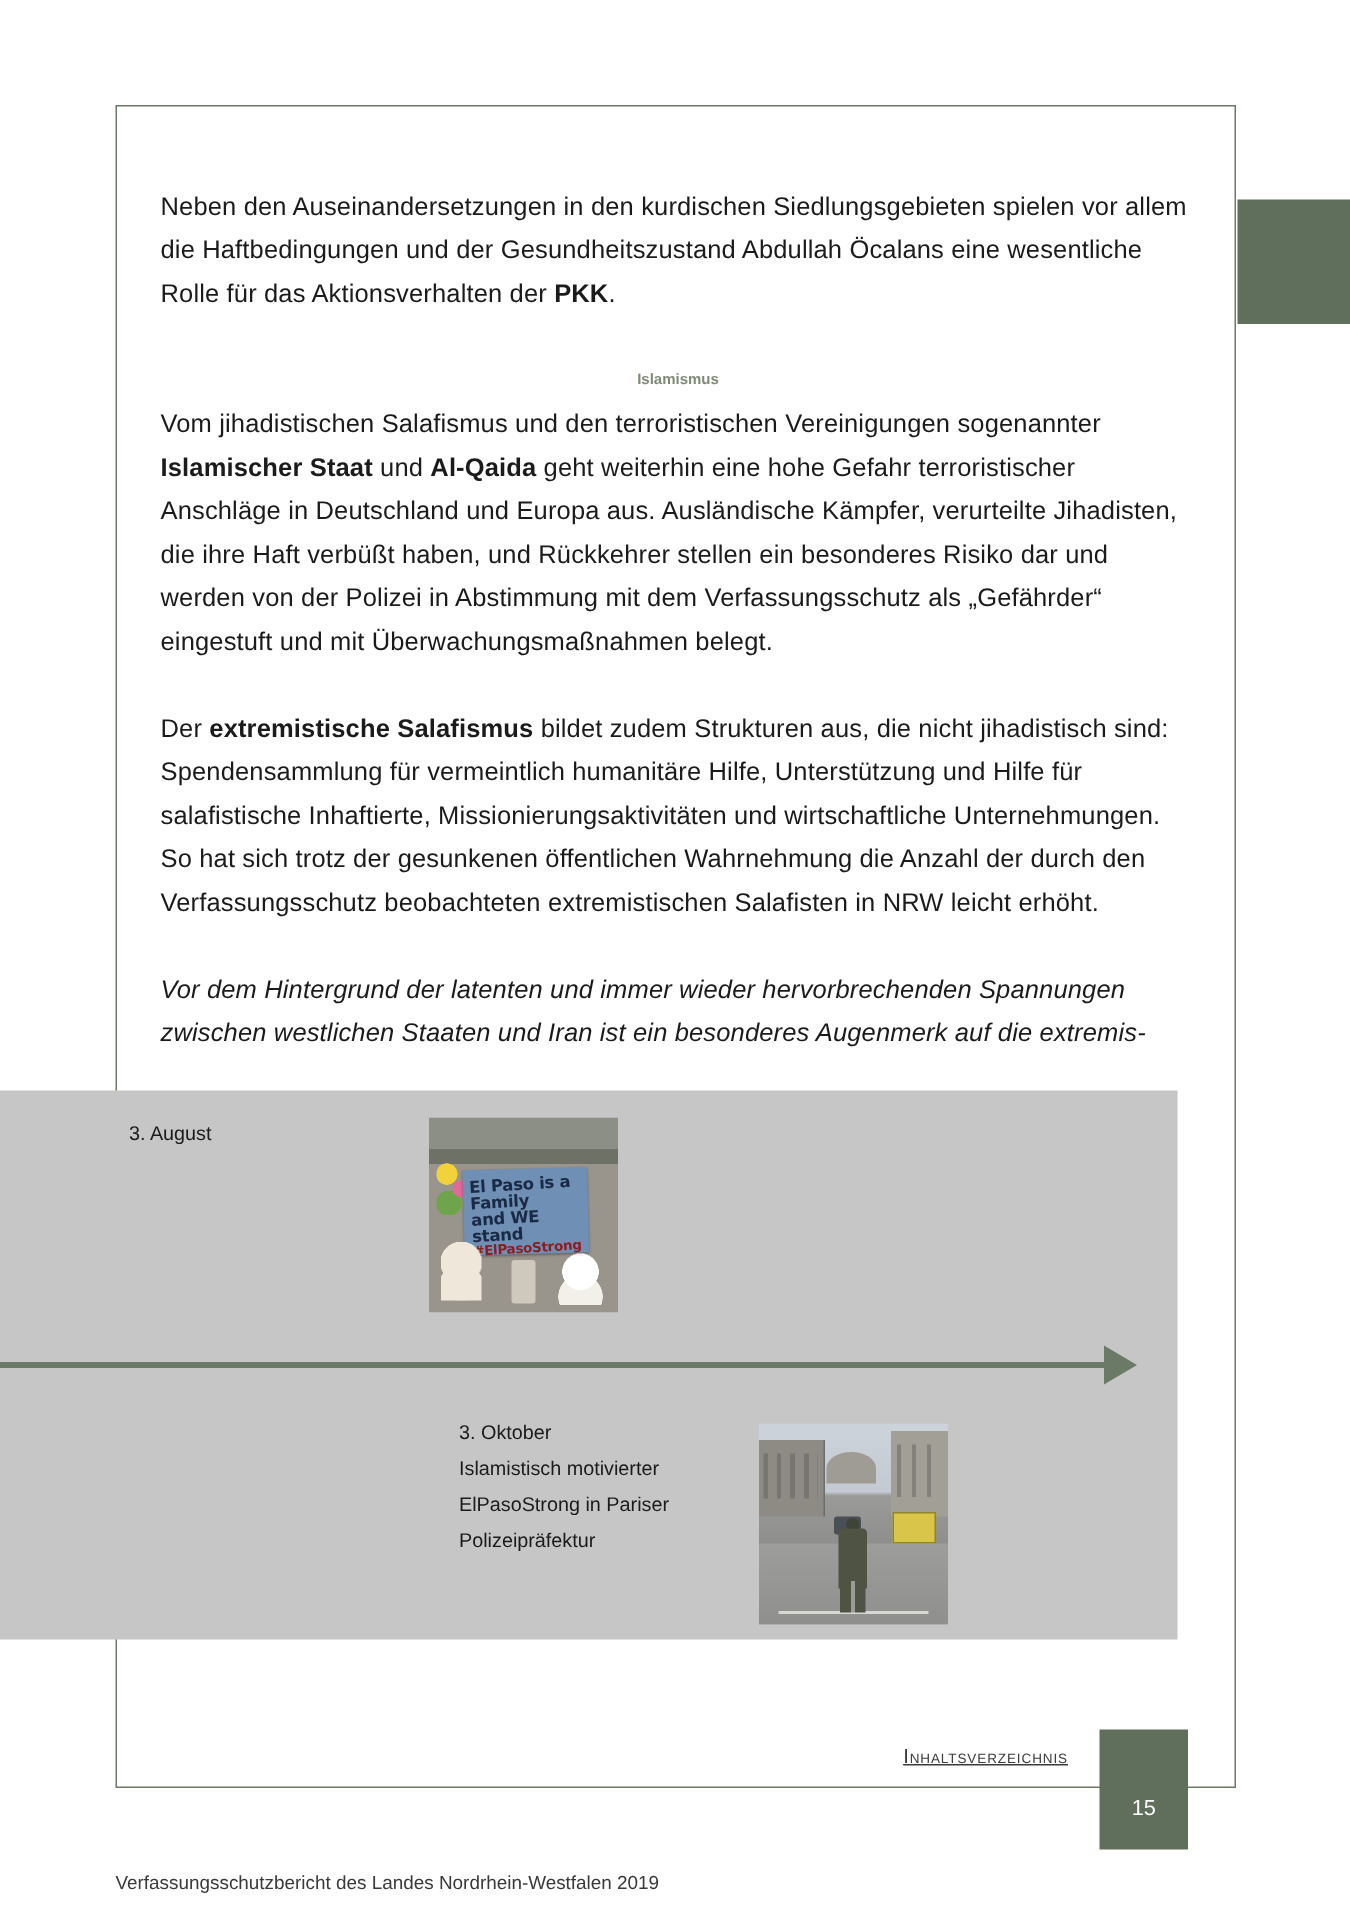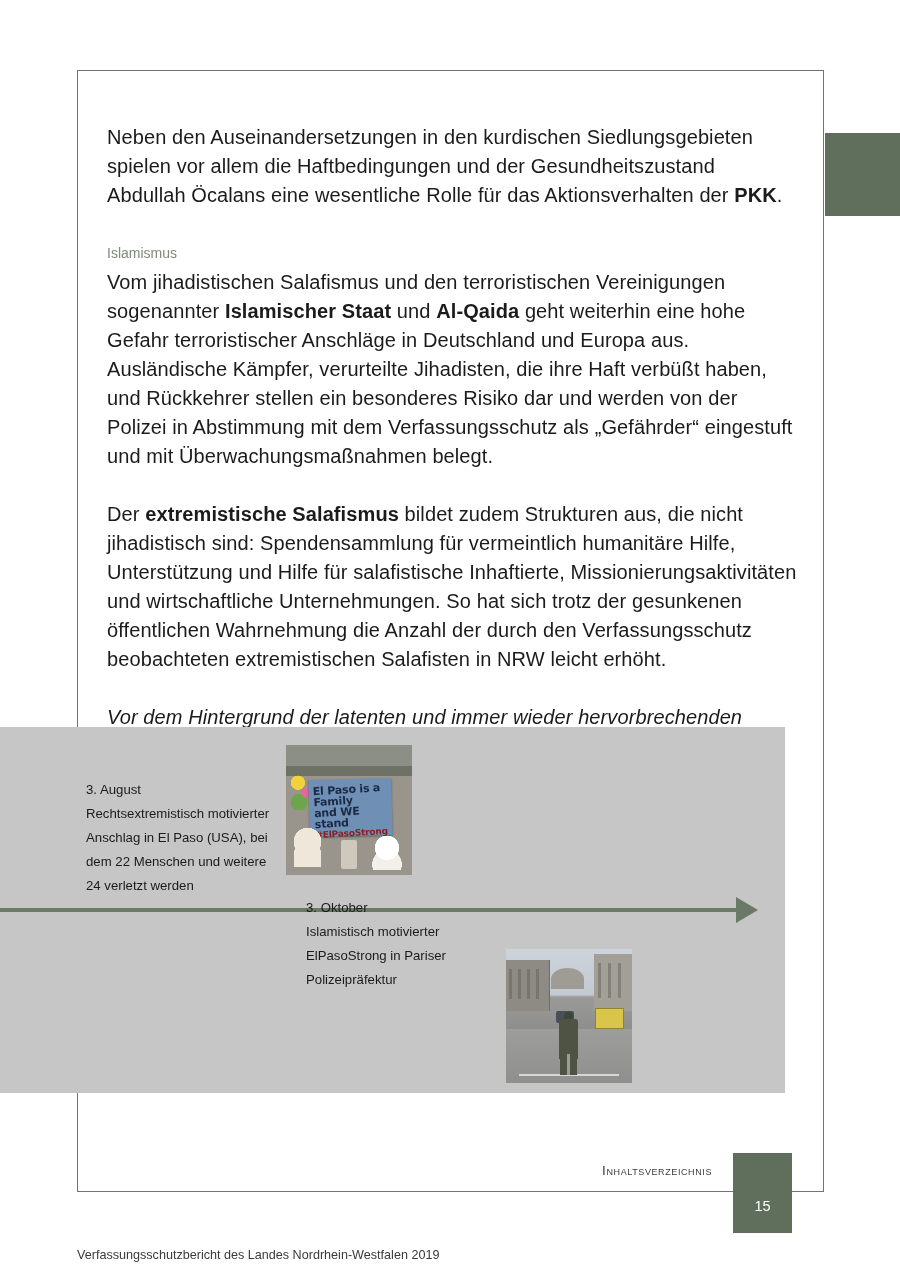--- a/index.html
+++ b/index.html
@@ -55,34 +55,35 @@
 
   
   .text-col {
     position: absolute;
     left: 107px;
     top: 123px;
     width: 690px;
   }
 
   .para {
-    font-size: 20px;
+    font-size: 17px;
     line-height: 29px;
     color: #1b1b1b;
     margin: 0 0 29px 0;
     letter-spacing: 0.1px;
   }
   .para.tight { margin-bottom: 0; font-style: italic; }
 
   .section-head {
-    font-size: 14px;
+    font-size: 10px;
     line-height: 29px;
-    font-weight: normal;
+    font-weight: bold;
     color: #7f8a78;
     margin: 0;
+    text-align: center;
   }
 
   b, strong { font-weight: bold; color: #1b1b1b; }
 
   
   .band {
     position: absolute;
     left: 0;
     top: 727px;
     width: 785px;
@@ -109,22 +110,22 @@
     border-bottom: 13px solid transparent;
     border-left: 22px solid #6b7a66;
   }
 
   .tl-entry {
     position: absolute;
     font-size: 13.2px;
     line-height: 24px;
     color: #1b1b1b;
   }
-  .tl-entry.one { left: 86px; top: 778px; width: 190px; }
-  .tl-entry.two { left: 306px; top: 896px; width: 195px; }
+  .tl-entry.one { left: 86px; top: 744px; width: 190px; }
+  .tl-entry.two { left: 306px; top: 943px; width: 195px; }
 
   .tl-photo {
     position: absolute;
     border: 0;
     overflow: hidden;
   }
   .photo-elpaso {
     left: 286px;
     top: 745px;
     width: 126px;
@@ -275,20 +276,21 @@
 
   
   .footer-toc {
     position: absolute;
     right: 188px;
     top: 1163px;
     font-size: 13.5px;
     letter-spacing: 0.6px;
     color: #3c3c3c;
     font-variant: small-caps;
+    text-decoration: underline;
   }
   .page-number {
     position: absolute;
     left: 733px;
     top: 1153px;
     width: 59px;
     height: 42px;
     display: flex;
     align-items: center;
     justify-content: center;
@@ -324,21 +326,20 @@
 
     <p class="para tight">Vor dem Hintergrund der latenten und immer wieder hervorbrechenden Spannungen zwischen westlichen Staaten und Iran ist ein besonderes Augenmerk auf die extremis-</p>
   </div>
 
   <div class="band"></div>
   <div class="arrow-line"></div>
   <div class="arrow-head"></div>
 
   <div class="tl-entry one">
     <div>3. August</div>
-    <div>Rechtsextremistisch motivierter Anschlag in El Paso (USA), bei dem 22 Menschen und weitere 24 verletzt werden</div>
   </div>
 
   <div class="tl-photo photo-elpaso">
     <div class="elpaso">
       <div class="flowers"></div>
       <div class="sign">
         <div class="sign-txt">
           <div>El Paso is a</div>
           <div>Family</div>
           <div>and WE stand</div>

